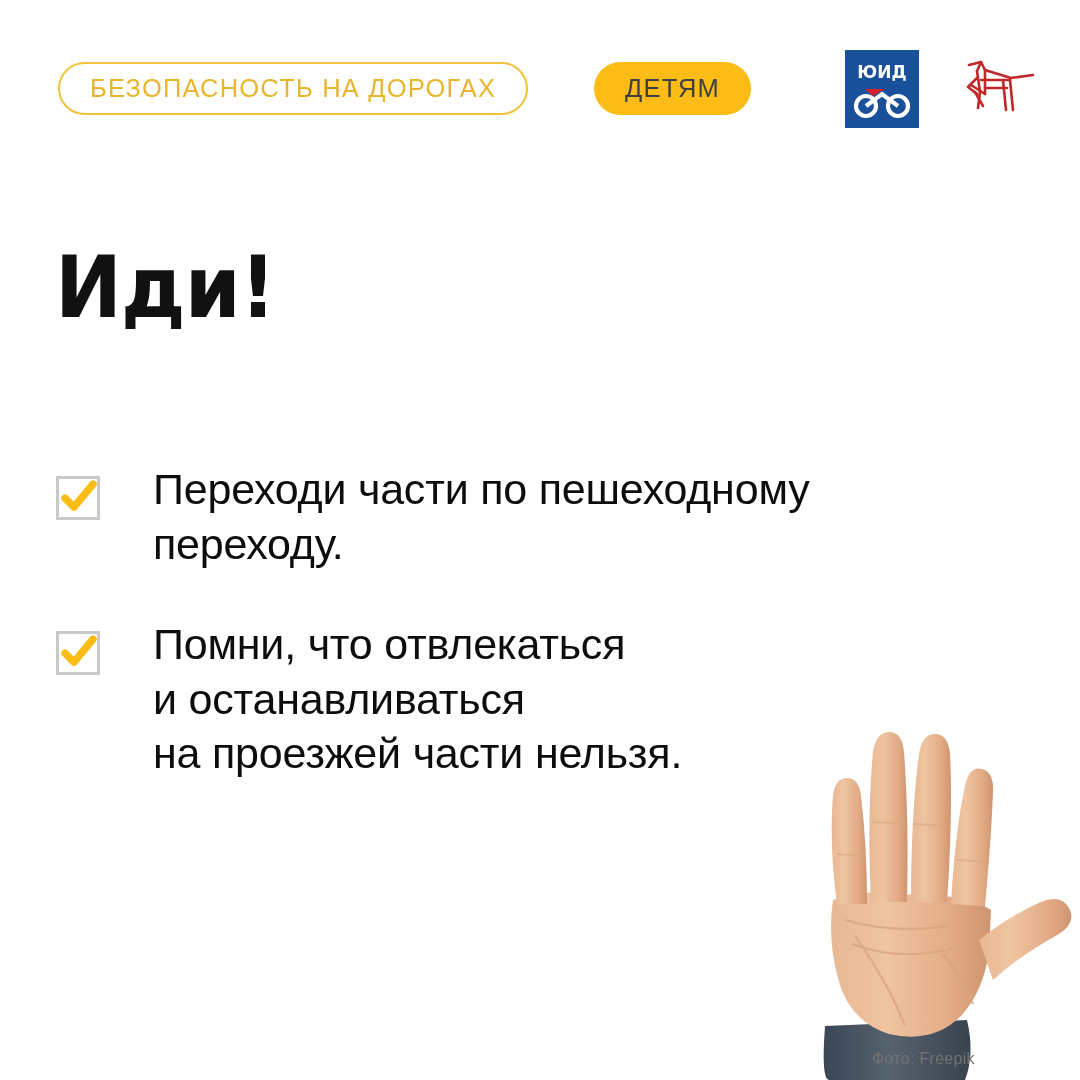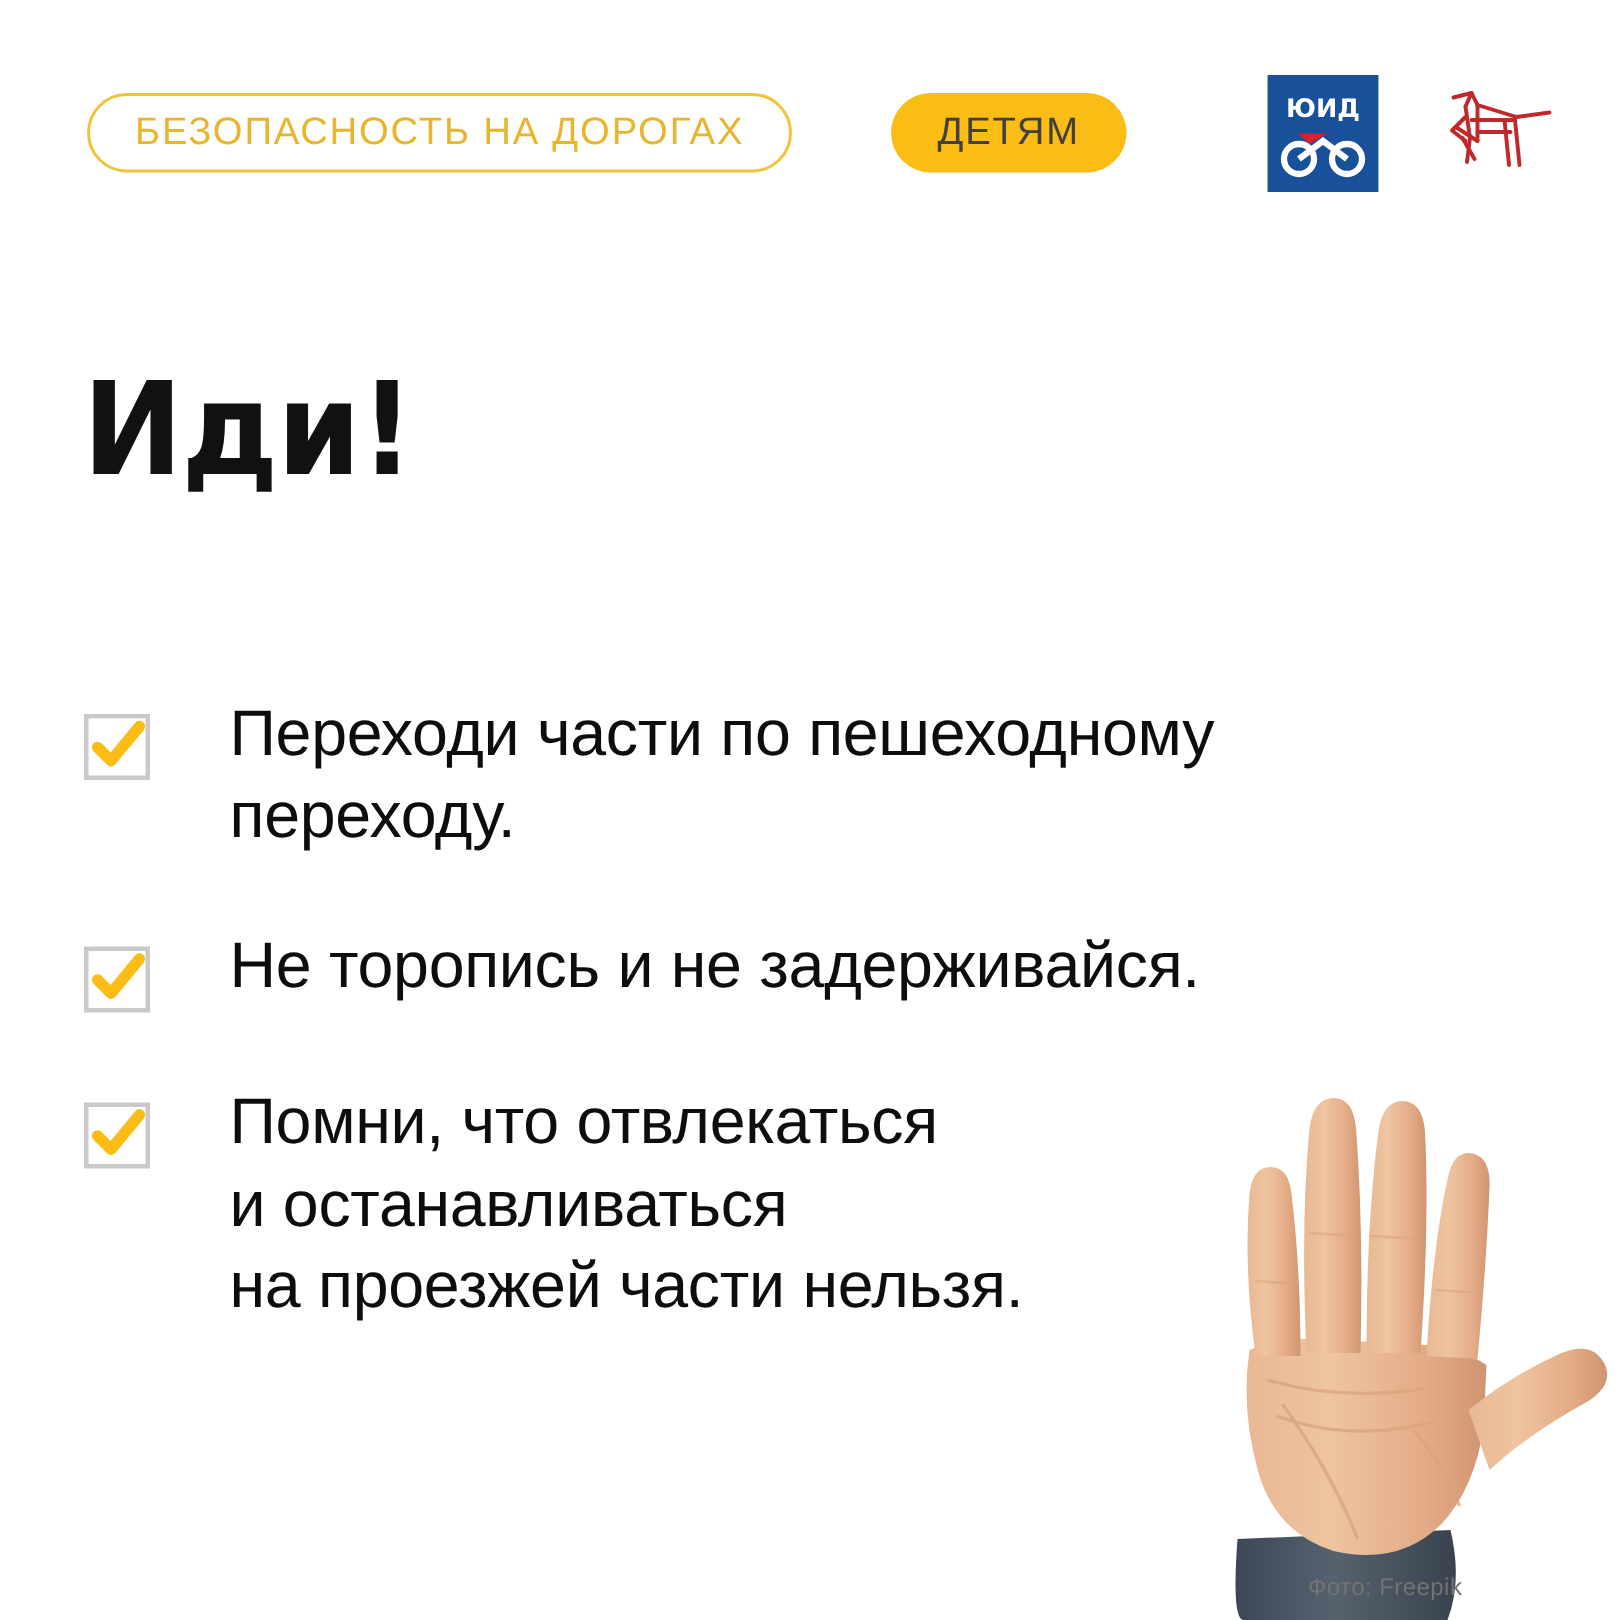--- a/index.html
+++ b/index.html
@@ -239,28 +239,20 @@
     <div class="check-row">
       <span class="checkbox">
         <svg viewBox="0 0 40 40" xmlns="http://www.w3.org/2000/svg">
           <path d="M7 21 L16 30 L35 7" fill="none" stroke="#fbbc16" stroke-width="7.5" stroke-linecap="round" stroke-linejoin="round"></path>
         </svg>
       </span>
       <span class="check-text">Переходи части по пешеходному
 переходу.</span>
     </div>
 
-    <div class="check-row">
-      <span class="checkbox">
-        <svg viewBox="0 0 40 40" xmlns="http://www.w3.org/2000/svg">
-          <path d="M7 21 L16 30 L35 7" fill="none" stroke="#fbbc16" stroke-width="7.5" stroke-linecap="round" stroke-linejoin="round"></path>
-        </svg>
-      </span>
-      <span class="check-text">Не торопись и не задерживайся.</span>
-    </div>
 
     <div class="check-row">
       <span class="checkbox">
         <svg viewBox="0 0 40 40" xmlns="http://www.w3.org/2000/svg">
           <path d="M7 21 L16 30 L35 7" fill="none" stroke="#fbbc16" stroke-width="7.5" stroke-linecap="round" stroke-linejoin="round"></path>
         </svg>
       </span>
       <span class="check-text">Помни, что отвлекаться
 и останавливаться
 на проезжей части нельзя.</span>

